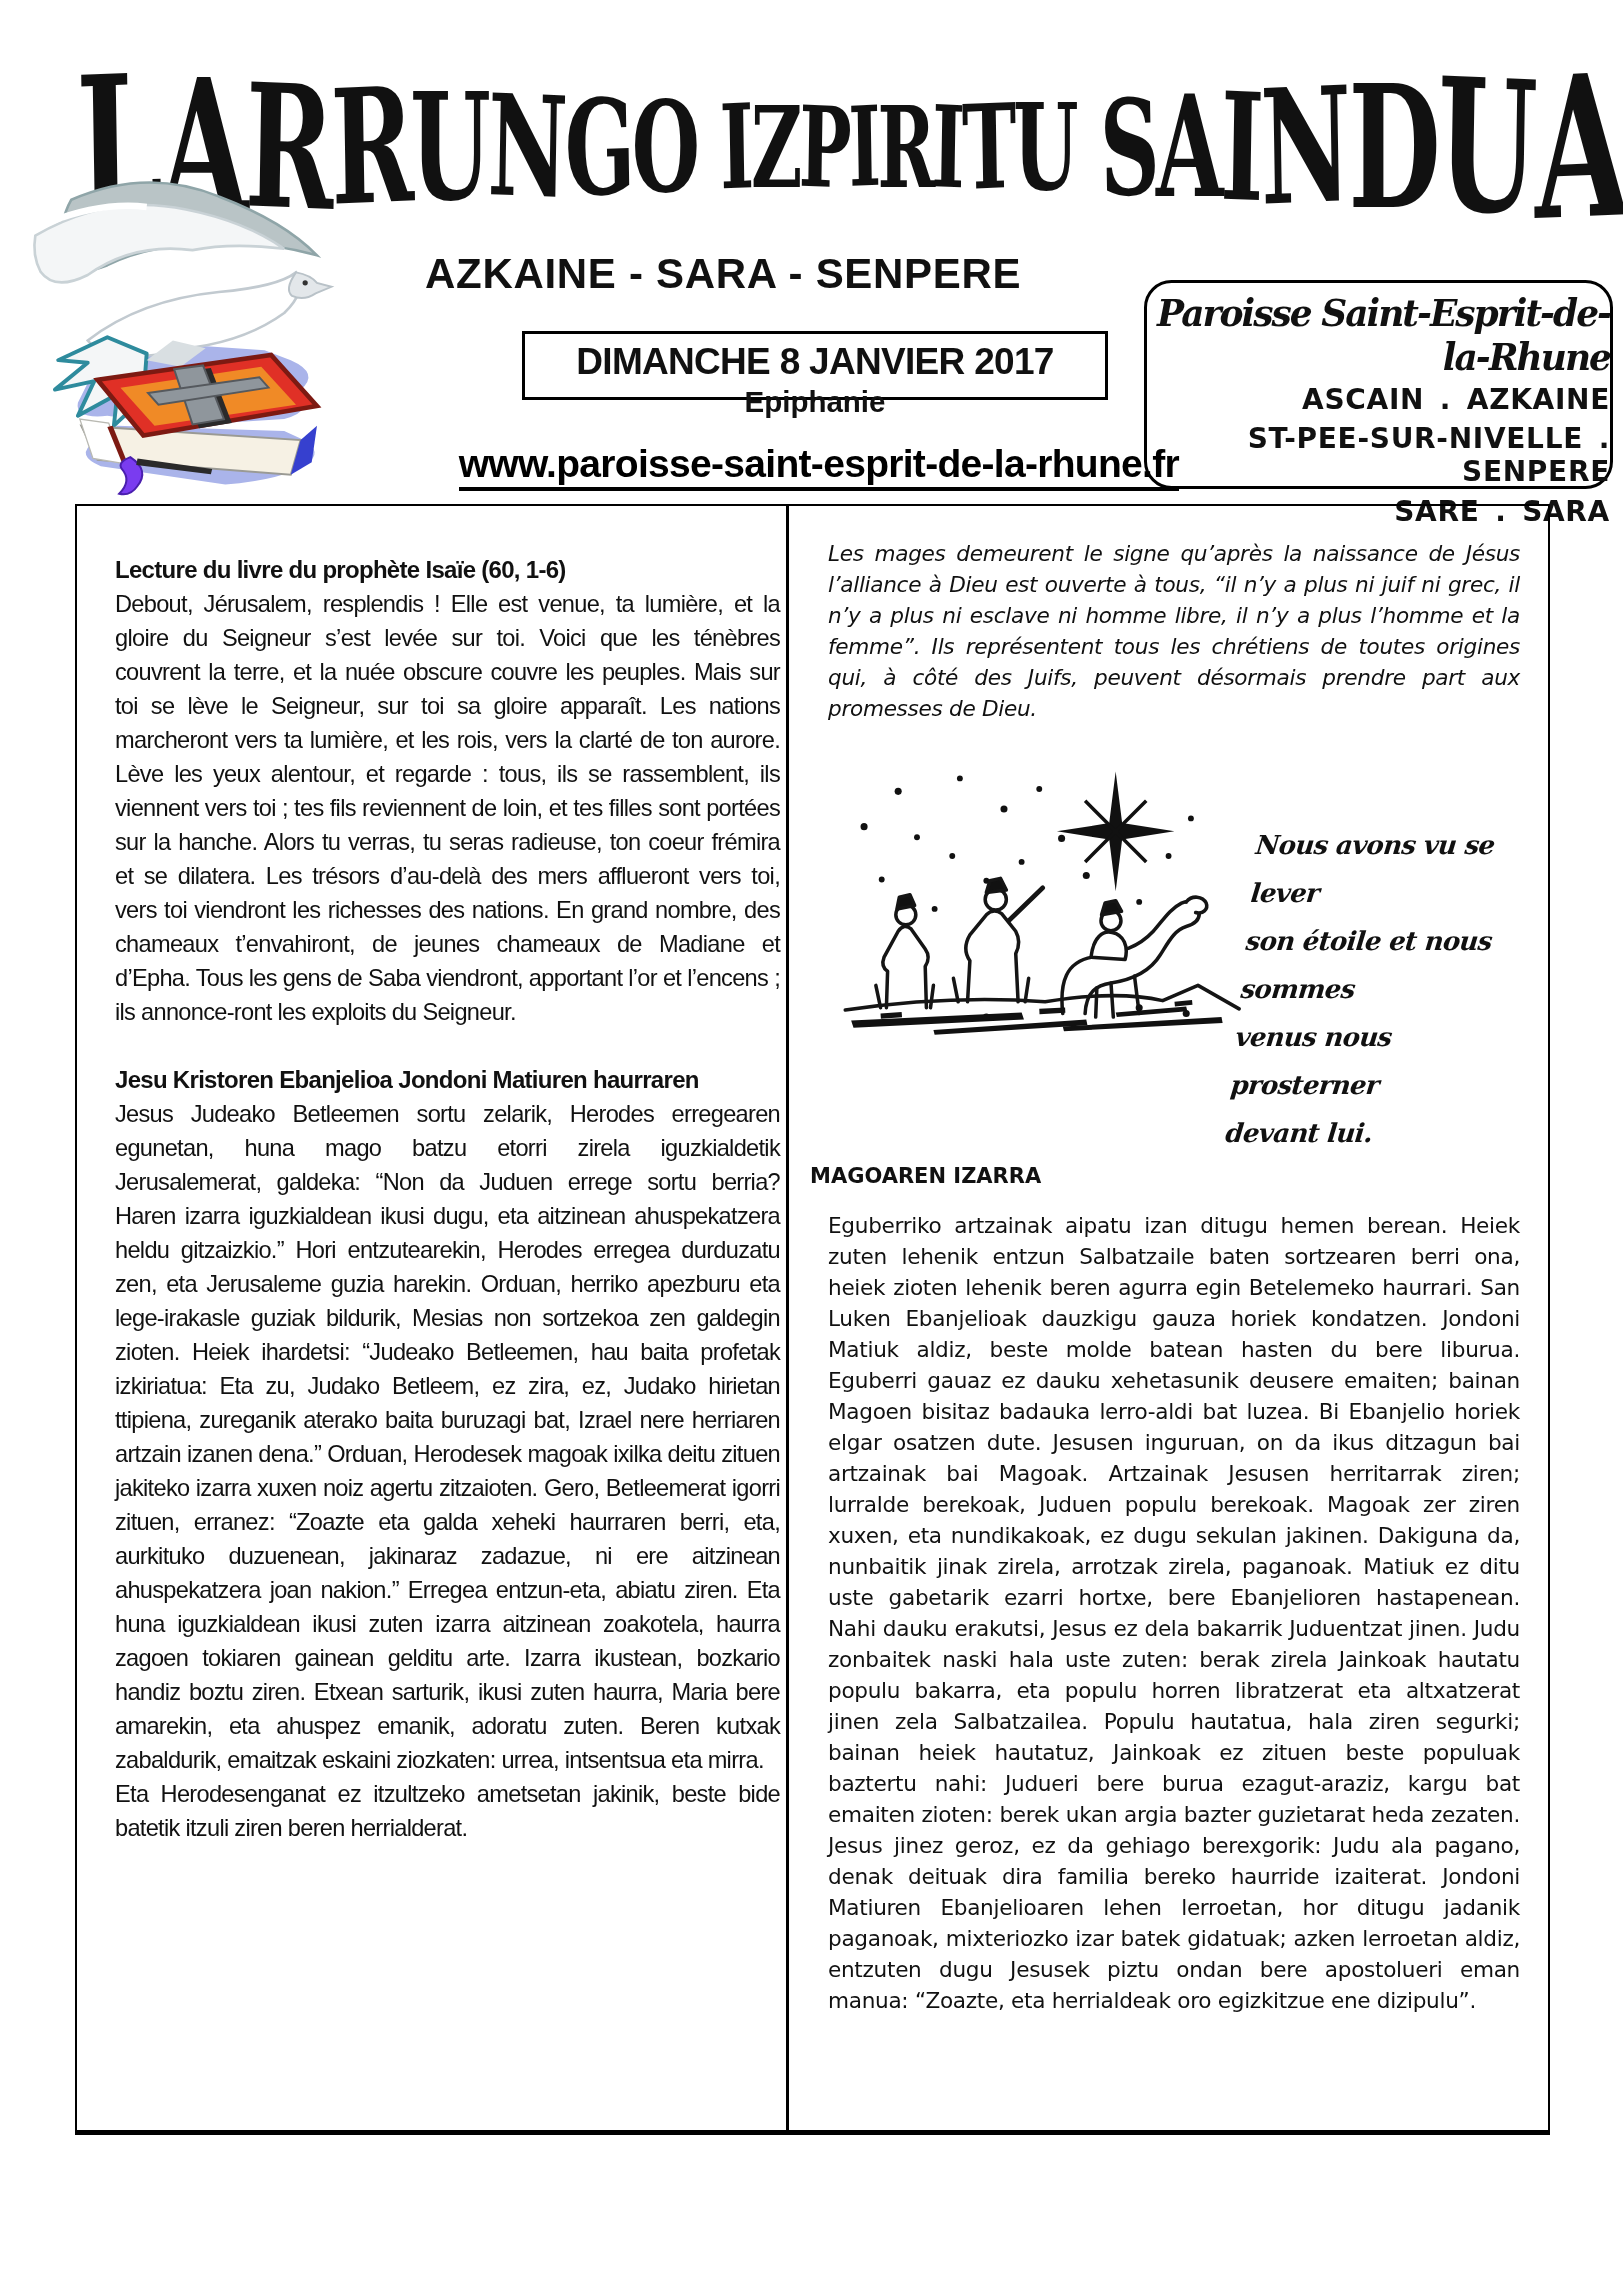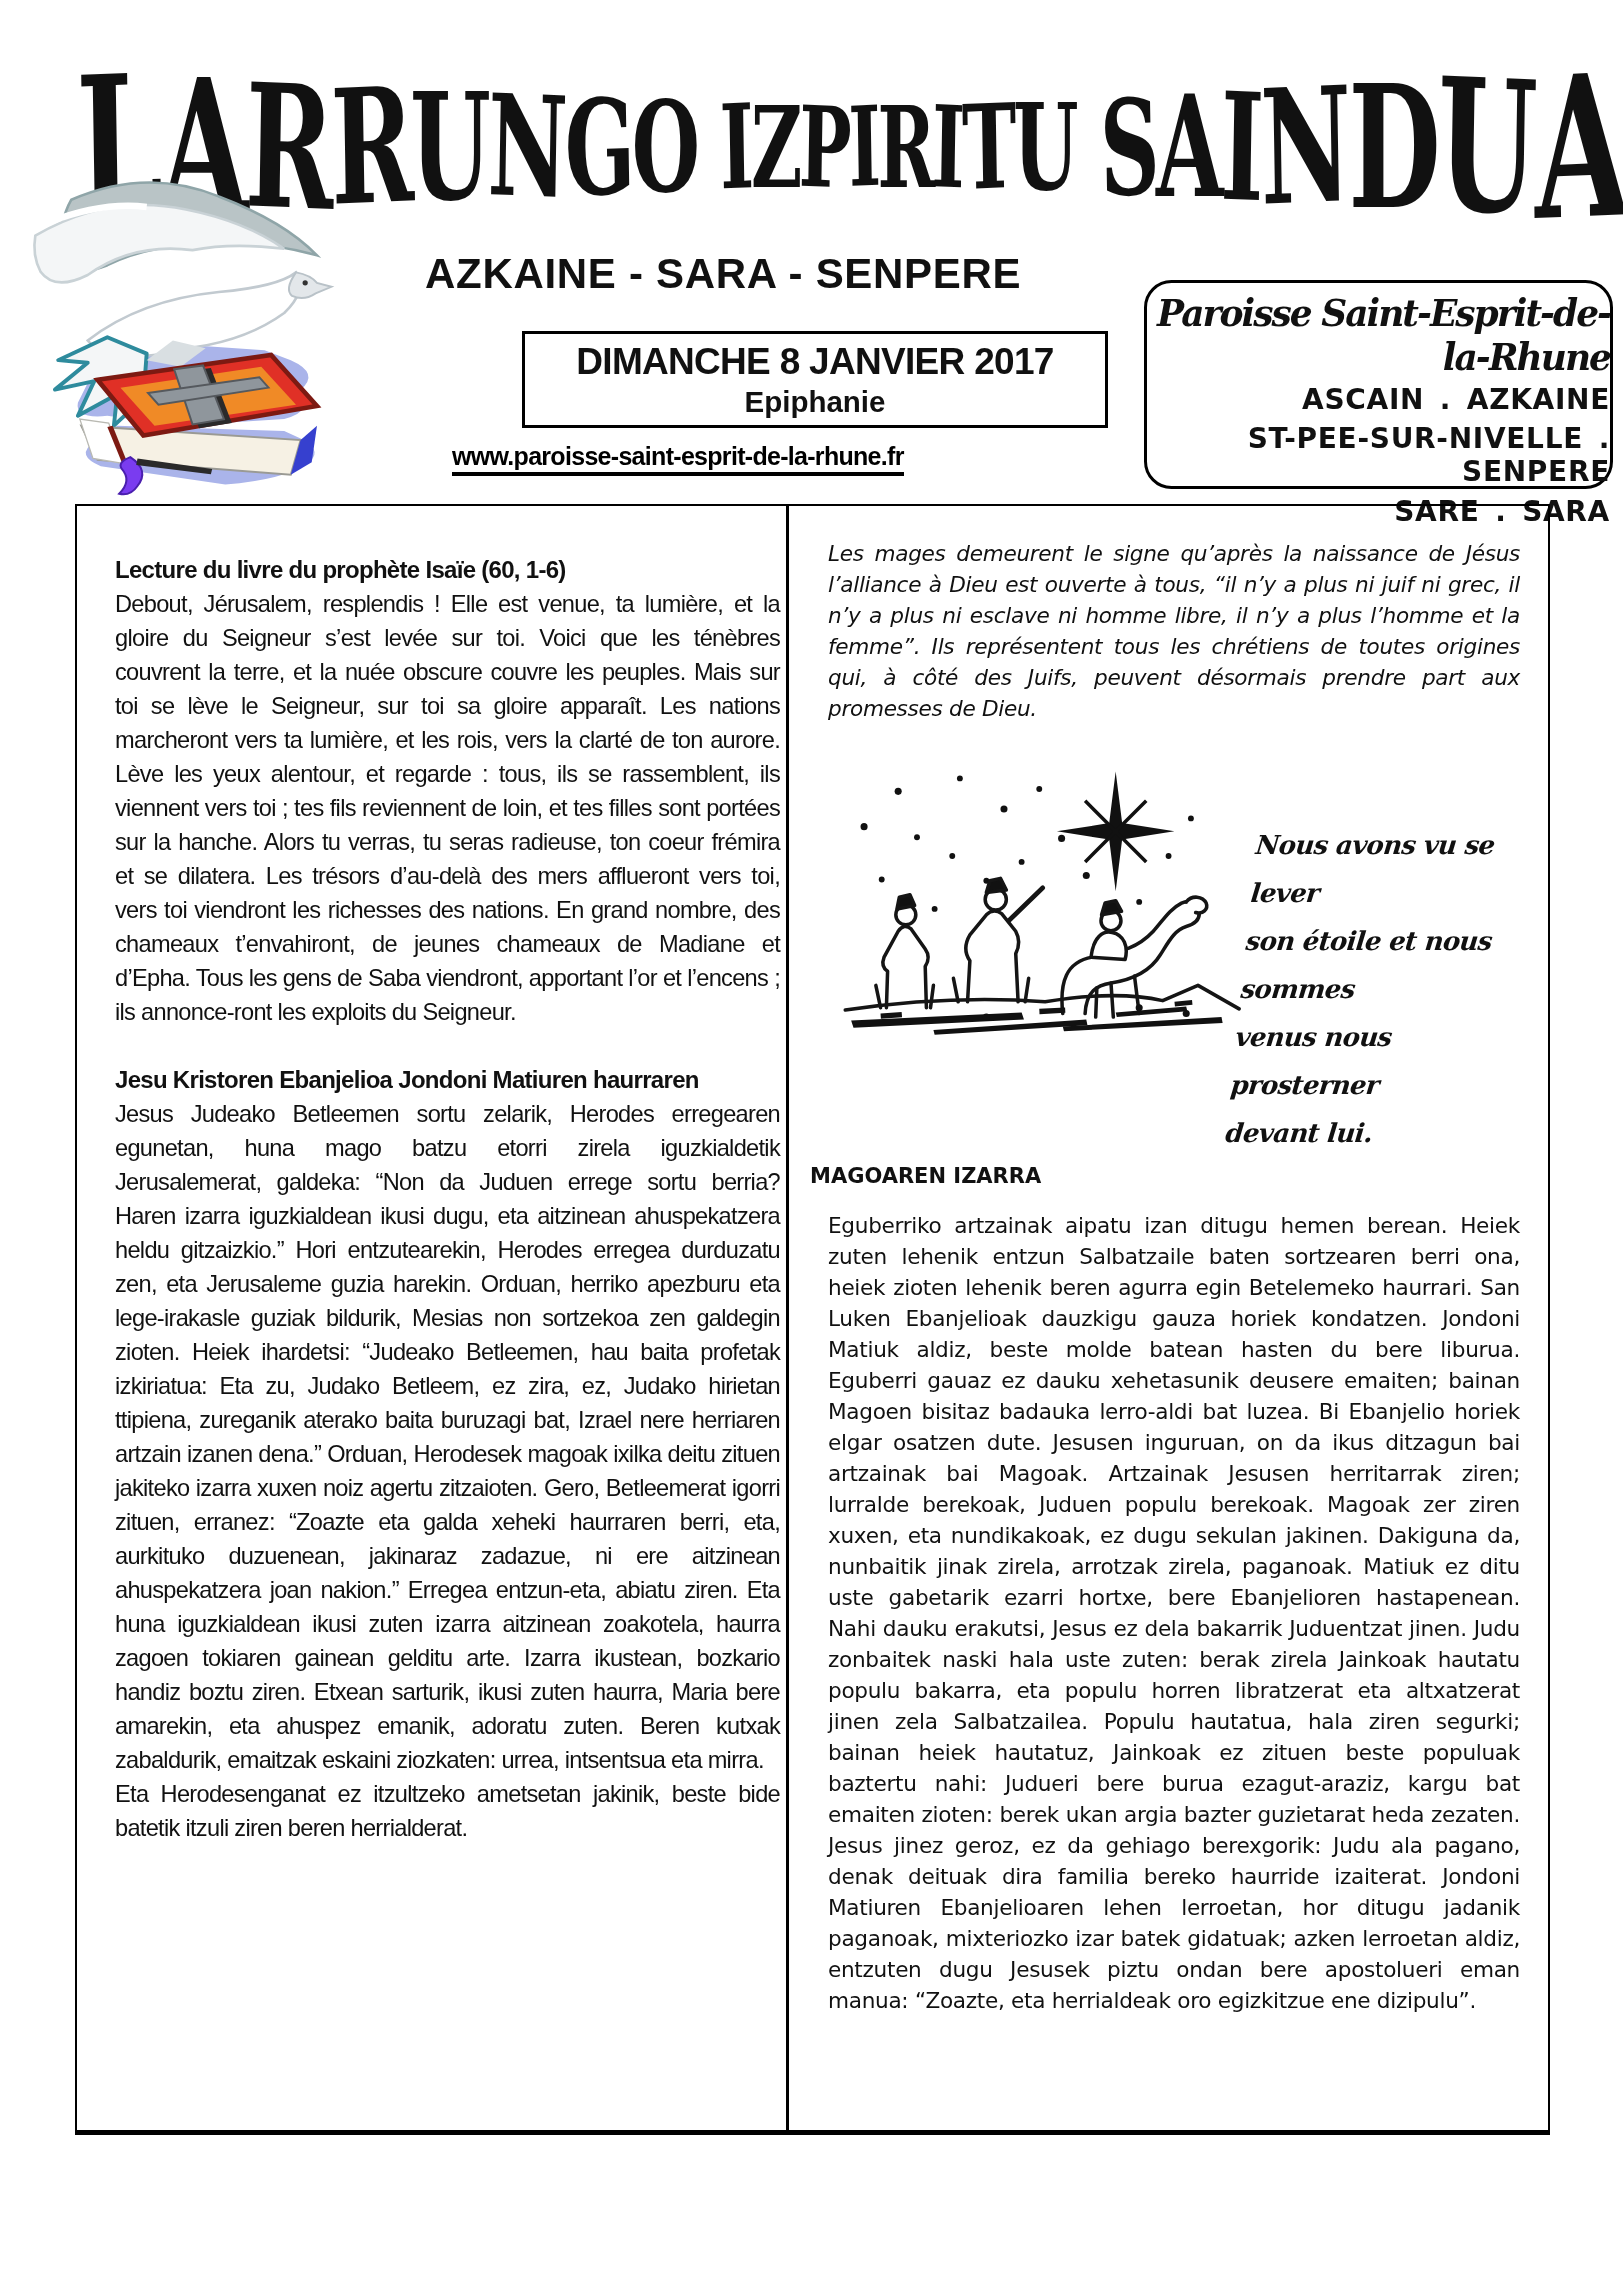--- a/index.html
+++ b/index.html
@@ -11,27 +11,27 @@
     display:flex;align-items:center;justify-content:center;
     transform:scaleX(.80);transform-origin:center;white-space:pre;}
   .masthead-title span{display:inline-block;font-weight:700;line-height:1;
     font-family:"DejaVu Serif", serif;transform:scaleY(1.28);letter-spacing:-3.9px;}
 
   .logo-dove{position:absolute;left:9.2px;top:144px;}
 
   .masthead-subtitle{position:absolute;left:425px;top:250px;width:753px;
     font-size:42px;font-weight:700;letter-spacing:0.7px;}
 
-  .date-box{position:absolute;left:522px;top:331px;width:586px;height:97px;
+  .date-box{position:absolute;left:522px;top:331px;width:586px;height:69px;
     border:3.3px solid #000;box-sizing:border-box;text-align:center;}
   .date-line{font-size:37px;font-weight:700;margin-top:6.5px;letter-spacing:-0.7px;}
   .feast-line{font-size:29.5px;font-weight:700;margin-top:2.6px;}
 
-  .website{position:absolute;left:452px;top:442px;width:727px;text-align:left;display:block;
-    font-size:25px;font-weight:700;color:#000;text-decoration:none;letter-spacing:-0.7px;}
+  .website{position:absolute;left:452px;top:442px;width:727px;text-align:right;display:block;
+    font-size:39px;font-weight:700;color:#000;text-decoration:none;letter-spacing:-0.7px;}
   .website .u{border-bottom:4.6px solid #000;padding-bottom:2px;}
 
   .parish-box{position:absolute;left:1144px;top:280px;width:469px;height:209px;
     border:3.3px solid #000;border-radius:27.5px;box-sizing:border-box;text-align:right;
     font-family:"DejaVu Sans", sans-serif;}
   .parish-name{font-family:"DejaVu Serif", serif;font-style:italic;font-weight:700;
     font-size:36px;margin-top:9.2px;letter-spacing:-2px;transform:scaleY(1.05);}
   .parish-line{font-size:28px;font-weight:700;margin-top:6.5px;letter-spacing:0.7px;word-spacing:5.2px;}
 
   

